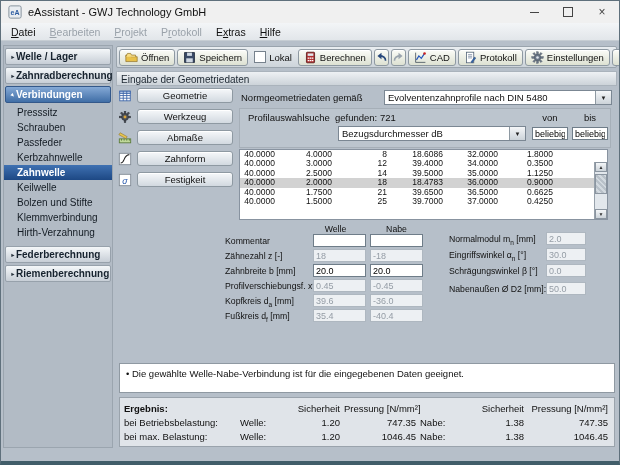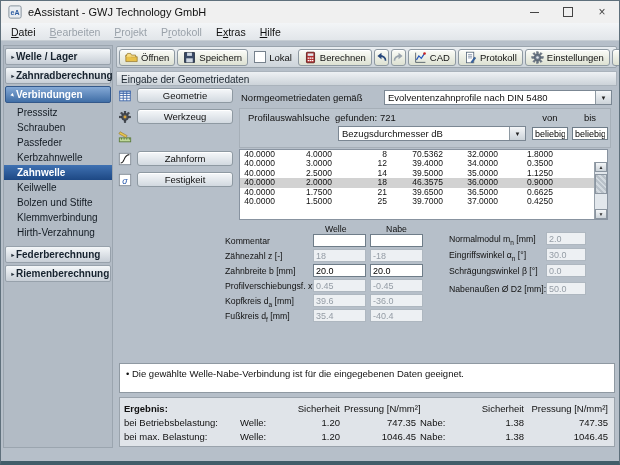--- a/index.html
+++ b/index.html
@@ -289,20 +289,21 @@
           <span class="icon">
             <svg width="14" height="14" viewBox="0 0 16 16">
               <rect x="1.5" y="9" width="13" height="4.5" fill="#bfd89a" stroke="#5a7a3a"></rect>
               <line x1="4" y1="9" x2="4" y2="11" stroke="#5a7a3a"></line>
               <line x1="7" y1="9" x2="7" y2="11" stroke="#5a7a3a"></line>
               <line x1="10" y1="9" x2="10" y2="11" stroke="#5a7a3a"></line>
               <line x1="13" y1="9" x2="13" y2="11" stroke="#5a7a3a"></line>
               <path d="M2.5 2l8 4.5-1.5 2.2-8-4.5z" fill="#e6c44f" stroke="#8a6b20" stroke-width="0.6"></path>
             </svg>
           </span>
+          <button class="navbtn">Abmaße</button>
         </div>
         <div class="navrow" style="top: 110px;">
           <span class="icon">
             <svg width="14" height="14" viewBox="0 0 16 16">
               <rect x="1.5" y="1.5" width="13" height="13" fill="#fff" stroke="#808a94"></rect>
               <path d="M3 12.5c5.5 0 2.5-9 10-9.5" stroke="#222" fill="none" stroke-width="1.2"></path>
             </svg>
           </span>
           <button class="navbtn">Zahnform</button>
         </div>
@@ -336,21 +337,21 @@
       <input class="field" style="left: 292px; top: 18px; width: 36px;" value="beliebig">
       <input class="field" style="left: 332px; top: 18px; width: 36px;" value="beliebig">
     </div>
 
     <div class="tablewrap">
       <div class="tbody" id="tbody">
           <div class="trow">
             <span class="tcell" style="width: 44px;">40.0000</span>
             <span class="tcell" style="width: 57px;">4.0000</span>
             <span class="tcell" style="width: 55px;">8</span>
-            <span class="tcell" style="width: 56px;">70.5362</span>
+            <span class="tcell" style="width: 56px;">18.6086</span>
             <span class="tcell" style="width: 55px;">32.0000</span>
             <span class="tcell" style="width: 55px;">1.8000</span>
           </div>
           <div class="trow">
             <span class="tcell" style="width: 44px;">40.0000</span>
             <span class="tcell" style="width: 57px;">3.0000</span>
             <span class="tcell" style="width: 55px;">12</span>
             <span class="tcell" style="width: 56px;">39.4000</span>
             <span class="tcell" style="width: 55px;">34.0000</span>
             <span class="tcell" style="width: 55px;">0.3500</span>
@@ -360,21 +361,21 @@
             <span class="tcell" style="width: 57px;">2.5000</span>
             <span class="tcell" style="width: 55px;">14</span>
             <span class="tcell" style="width: 56px;">39.5000</span>
             <span class="tcell" style="width: 55px;">35.0000</span>
             <span class="tcell" style="width: 55px;">1.1250</span>
           </div>
           <div class="trow sel">
             <span class="tcell" style="width: 44px;">40.0000</span>
             <span class="tcell" style="width: 57px;">2.0000</span>
             <span class="tcell" style="width: 55px;">18</span>
-            <span class="tcell" style="width: 56px;">46.3575</span>
+            <span class="tcell" style="width: 56px;">18.4783</span>
             <span class="tcell" style="width: 55px;">36.0000</span>
             <span class="tcell" style="width: 55px;">0.9000</span>
           </div>
           <div class="trow">
             <span class="tcell" style="width: 44px;">40.0000</span>
             <span class="tcell" style="width: 57px;">1.7500</span>
             <span class="tcell" style="width: 55px;">21</span>
             <span class="tcell" style="width: 56px;">39.6500</span>
             <span class="tcell" style="width: 55px;">36.5000</span>
             <span class="tcell" style="width: 55px;">0.6625</span>
@@ -388,21 +389,21 @@
             <span class="tcell" style="width: 55px;">0.4250</span>
           </div>
         </div>
       <div class="vscroll">
         <span class="varrow" style="top:0;">▲</span>
         <span class="vthumb"></span>
         <span class="varrow" style="bottom:0;">▼</span>
       </div>
     </div>
 
-    <span class="flbl" style="left:324px;top:183px;width:53px;">Welle</span>
+    <span class="flbl" style="left:308px;top:183px;width:53px;text-align:center;">Welle</span>
     <span class="flbl" style="left:369px;top:183px;width:53px;text-align:center;">Nabe</span>
     <div id="formleft">
         <span class="flbl" style="left: 224px; top: 195px;">Kommentar</span>
         <input class="field" style="left: 312px; top: 193px; width: 53px;">
         <input class="field" style="left: 369px; top: 193px; width: 53px;">
         <span class="flbl" style="left: 224px; top: 210px;">Zähnezahl z [-]</span>
         <input class="field ro" readonly="" value="18" style="left: 312px; top: 208px; width: 53px;">
         <input class="field ro" readonly="" value="-18" style="left: 369px; top: 208px; width: 53px;">
         <span class="flbl" style="left: 224px; top: 225px;">Zahnbreite b [mm]</span>
         <input class="field" value="20.0" style="left: 312px; top: 223px; width: 53px;">

